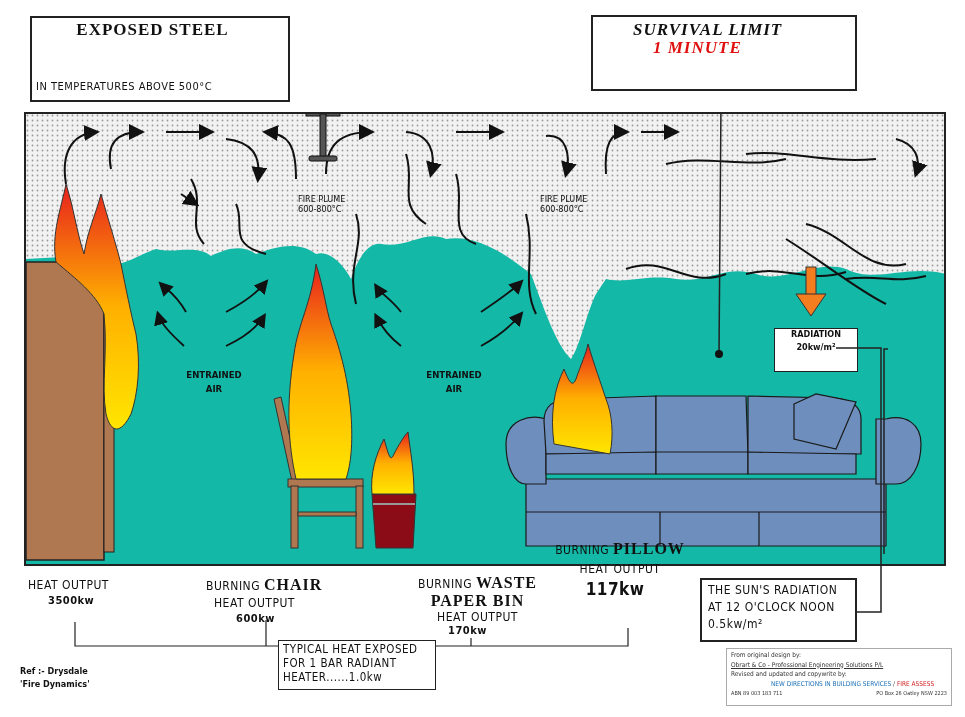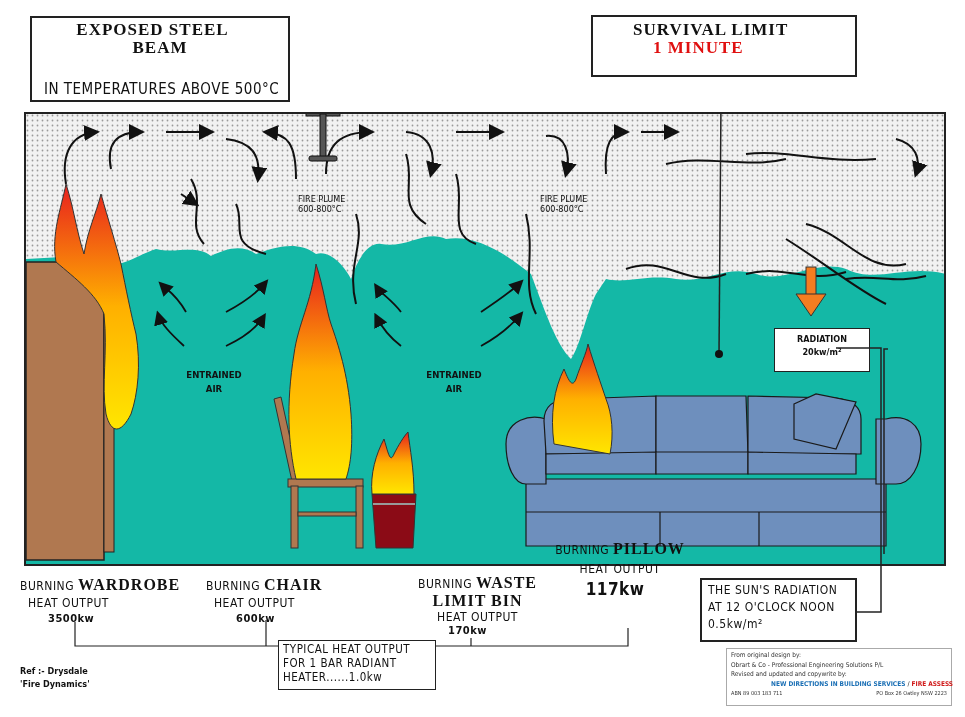--- a/index.html
+++ b/index.html
@@ -11,25 +11,24 @@
   .small { font-size:9px; white-space:nowrap; }
   #room { position:absolute; left:24px; top:112px; width:922px; height:454px; border:2px solid #222; box-sizing:border-box; background:#14b8a6; overflow:hidden; }
   #diagram-svg { position:absolute; left:0; top:0; }
   .center { text-align:center; }
 </style>
 </head>
 <body>
 
 <div class="box" style="left:30px; top:16px; width:260px; height:86px;">
   <div class="abs serif-b center" style="left:0; width:241px; top:2px; font-size:17px;">EXPOSED STEEL</div>
-  <div class="abs serif-b center" style="left:0; width:256px; top:20px; font-size:17px;">BEAM</div>
-  <div class="abs lbl" style="left:12px; top:62px; font-size:15px;">IN TEMPERATURES ABOVE 500°C</div>
-</div>
-
-<div class="box" style="left:591px; top:15px; width:266px; height:62px;">
+  <div class="abs lbl" style="left:4px; top:62px; font-size:11px;">IN TEMPERATURES ABOVE 500°C</div>
+</div>
+
+<div class="box" style="left:591px; top:15px; width:266px; height:76px;font-style:italic;">
   <div class="abs serif-b" style="left:40px; top:3px; font-size:17px;">SURVIVAL LIMIT</div>
   <div class="abs serif-b" style="left:60px; top:21px; font-size:17px; color:#e01010;">1 MINUTE</div>
 </div>
 
 <div id="room">
   <svg id="diagram-svg" width="922" height="454" viewBox="0 0 922 454">
     <defs>
       <pattern id="dots" width="5" height="5" patternUnits="userSpaceOnUse">
         <rect width="5" height="5" fill="#f2f2f2"></rect>
         <circle cx="1.5" cy="1.5" r="0.9" fill="#9a9a9a"></circle>
@@ -162,79 +161,78 @@
 
   <div class="abs small center" style="left:158px; top:255px; width:60px; font-weight:bold; font-size:9.5px;">
     <div>ENTRAINED</div>
     <div style="margin-top:3px;">AIR</div>
   </div>
   <div class="abs small center" style="left:398px; top:255px; width:60px; font-weight:bold; font-size:9.5px;">
     <div>ENTRAINED</div>
     <div style="margin-top:3px;">AIR</div>
   </div>
 
-  <div class="box center" style="left:748px; top:214px; width:96px; height:44px; border-width:1.5px; padding-top:5px;">
+  <div class="box center" style="left:748px; top:214px; width:84px; height:44px; border-width:1.5px; ">
     <div class="small" style="font-weight:bold;">RADIATION</div>
     <div class="small" style="font-weight:bold; margin-top:3px;">20kw/m²</div>
   </div>
 </div>
 
 <svg class="abs" style="left:0; top:0;" width="965" height="717">
   <path d="M836,348 L881,348 L881,612 L857,612" fill="none" stroke="#222" stroke-width="1.5"></path>
 
   <path d="M75,622 L75,646 L280,646" fill="none" stroke="#222" stroke-width="1.2"></path>
   <path d="M266,620 L266,646" fill="none" stroke="#222" stroke-width="1.2"></path>
   <path d="M434,646 L628,646 L628,628" fill="none" stroke="#222" stroke-width="1.2"></path>
   <path d="M471,638 L471,646" fill="none" stroke="#222" stroke-width="1.2"></path>
 </svg>
 
 <div class="abs" style="left:20px; top:576px; width:170px;">
-  <div class="lbl"><span style="font-size:12px;">BURNING</span> <span class="serif-b" style="font-size:16px;">WARDROBE</span></div>
   <div class="lbl" style="margin-left:8px; margin-top:2px;">HEAT OUTPUT</div>
   <div class="lbl" style="margin-left:28px; margin-top:2px; font-weight:bold; font-size:11px;">3500kw</div>
 </div>
 <div class="abs" style="left:206px; top:576px; width:140px;">
   <div class="lbl"><span>BURNING</span> <span class="serif-b" style="font-size:16px;">CHAIR</span></div>
   <div class="lbl" style="margin-left:8px; margin-top:2px;">HEAT OUTPUT</div>
   <div class="lbl" style="margin-left:30px; margin-top:2px; font-weight:bold; font-size:11px;">600kw</div>
 </div>
 <div class="abs center" style="left:415px; top:574px; width:125px;">
   <div class="lbl"><span>BURNING</span> <span class="serif-b" style="font-size:16px;">WASTE</span></div>
-  <div class="serif-b" style="font-size:16px;">LIMIT BIN</div>
+  <div class="serif-b" style="font-size:16px;">PAPER BIN</div>
   <div class="lbl">HEAT OUTPUT</div>
   <div class="lbl" style="font-weight:bold; font-size:11px; margin-right:20px;">170kw</div>
 </div>
 <div class="abs center" style="left:552px; top:540px; width:136px;">
   <div class="lbl"><span>BURNING</span> <span class="serif-b" style="font-size:16px;">PILLOW</span></div>
   <div class="lbl" style="margin-top:4px;">HEAT OUTPUT</div>
   <div class="lbl" style="margin-top:3px; font-weight:bold; font-size:17px; margin-right:10px;">117kw</div>
 </div>
 
 <div class="box" style="left:700px; top:578px; width:157px; height:64px; padding:3px 0 0 6px;">
   <div class="lbl" style="font-size:12px;">THE SUN'S RADIATION</div>
   <div class="lbl" style="font-size:12px; margin-top:3px;">AT 12 O'CLOCK NOON</div>
   <div class="lbl" style="font-size:12px; margin-top:3px;">0.5kw/m²</div>
 </div>
 
 <div class="box" style="left:278px; top:640px; width:158px; height:50px; border-width:1.5px; padding:1px 0 0 4px;">
-  <div class="lbl" style="font-size:11.5px;">TYPICAL HEAT OUTPUT</div>
+  <div class="lbl" style="font-size:11.5px;">TYPICAL HEAT EXPOSED</div>
   <div class="lbl" style="font-size:11.5px;">FOR 1 BAR RADIANT</div>
   <div class="lbl" style="font-size:11.5px;">HEATER......1.0kw</div>
 </div>
 
 <div class="abs" style="left:20px; top:666px;">
   <div class="small" style="font-weight:bold; font-size:9px;">Ref :- Drysdale</div>
   <div class="small" style="font-weight:bold; font-size:9px; margin-top:3px;">'Fire Dynamics'</div>
 </div>
 
 <div class="abs" style="left:726px; top:648px; width:226px; height:58px; border:1px solid #aaa; background:#fff; padding:2px 4px; box-sizing:border-box; font-size:6.5px; line-height:9.5px; color:#333;">
   <div>From original design by:</div>
-  <div style="white-space:nowrap;">Obrart &amp; Co - Professional Engineering Solutions P/L</div>
+  <div style="white-space:nowrap;text-decoration:underline;">Obrart &amp; Co - Professional Engineering Solutions P/L</div>
   <div>Revised and updated and copywrite by:</div>
-  <div style="white-space:nowrap; font-weight:bold;padding-left:40px;">
+  <div style="white-space:nowrap; font-weight:normal;padding-left:40px;">
     <span style="color:#1a6fb5;">NEW DIRECTIONS IN BUILDING SERVICES</span>
     <span style="color:#555;">/</span>
     <span style="color:#d01a1a;">FIRE ASSESS</span>
   </div>
   <div style="white-space:nowrap; font-size:5.5px; display:flex; justify-content:space-between;">
     <span>ABN 89 003 183 711</span>
     <span>PO Box 26 Oatley NSW 2223</span>
   </div>
 </div>
 

